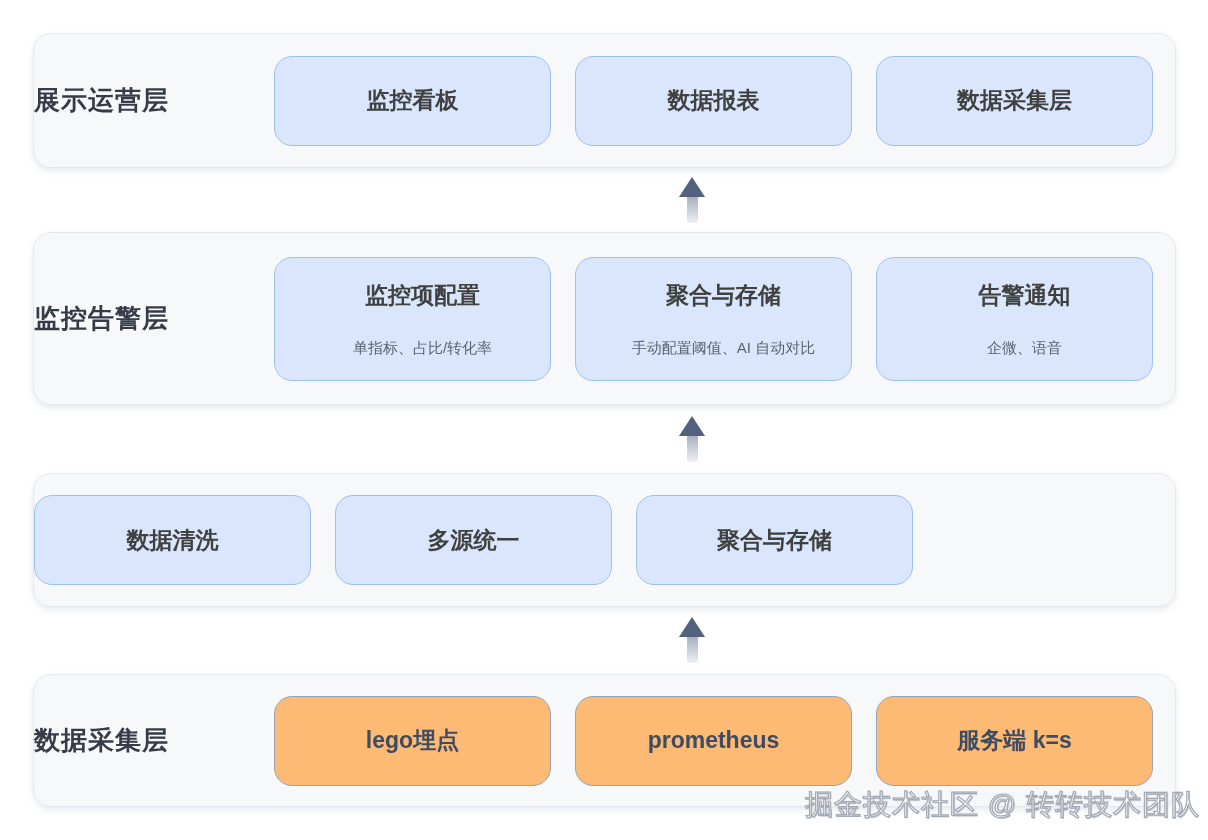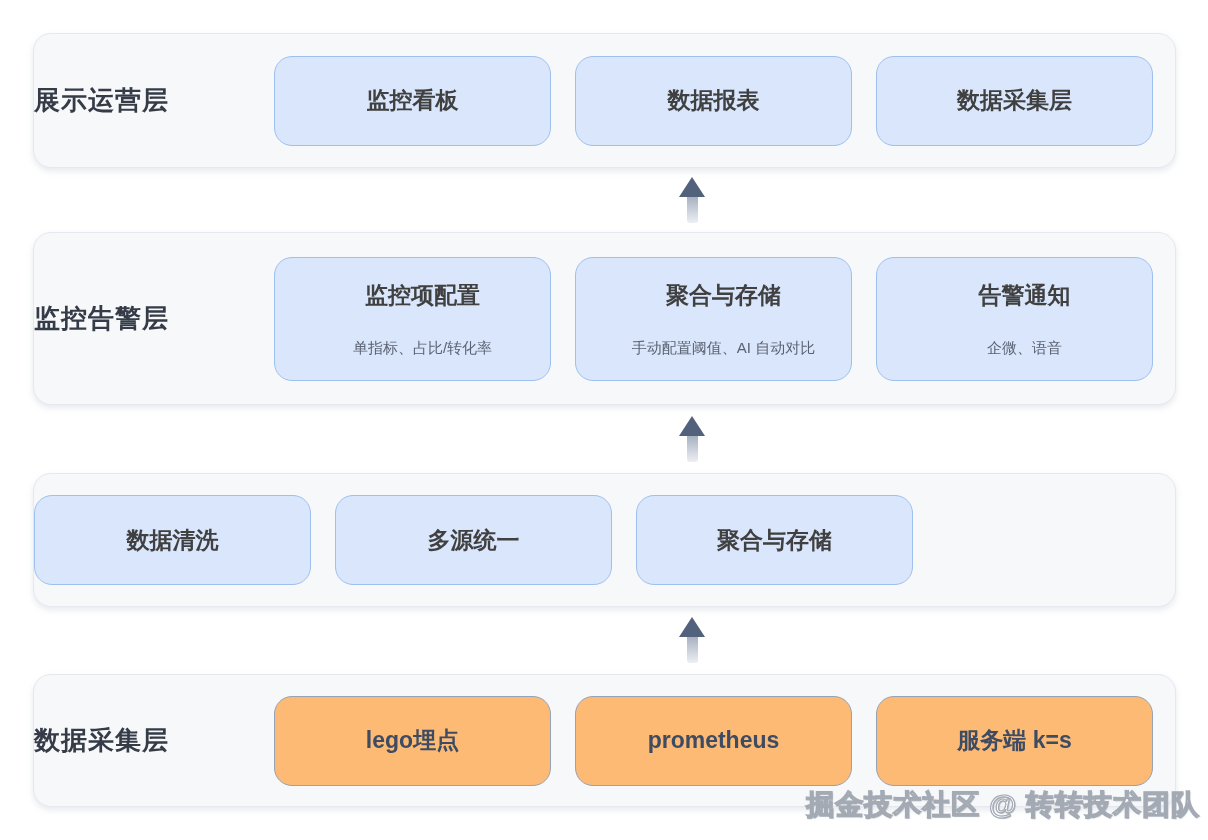--- a/index.html
+++ b/index.html
@@ -99,21 +99,21 @@
     width: 11px;
     height: 26px;
     background: linear-gradient(to bottom, #a8b1c1, #edeff3);
     border-radius: 0 0 3px 3px;
   }
   .watermark {
     position: absolute;
     top: 786px;
     right: 8px;
     font-size: 28px;
-    font-weight: bold;
+    font-weight: normal;
     color: #ffffff;
     -webkit-text-stroke: 1.2px #a3aab4;
     text-shadow: 0 0 1px #9aa1ac, 1px 1px 1px #b7bcc4;
     letter-spacing: 1px;
     white-space: nowrap;
   }
 </style>
 </head>
 <body>
 

